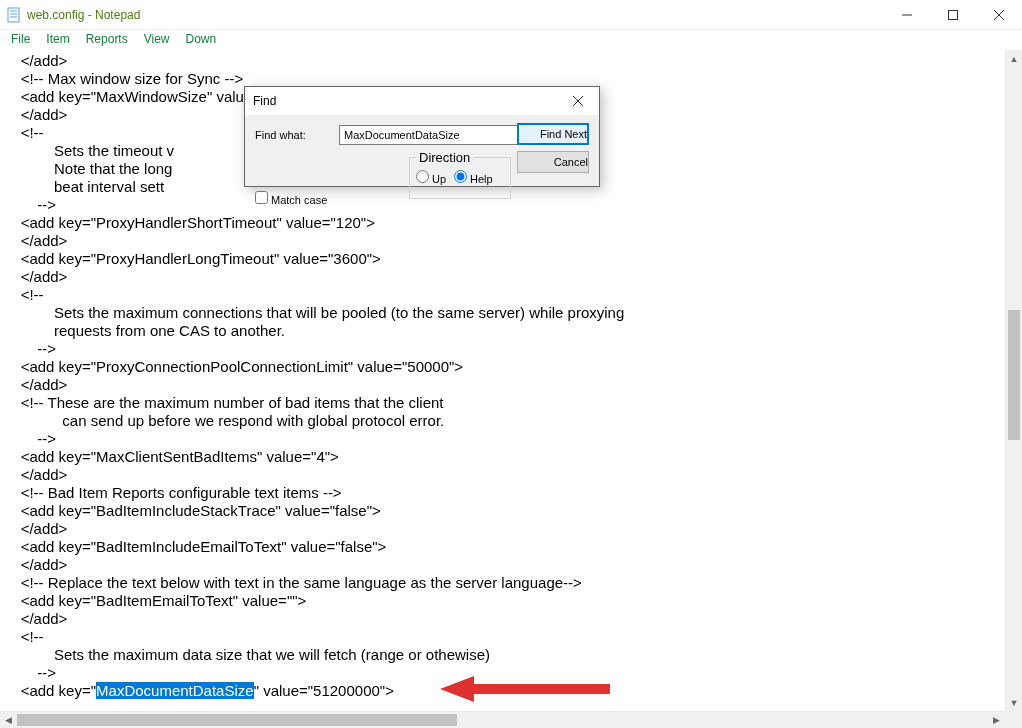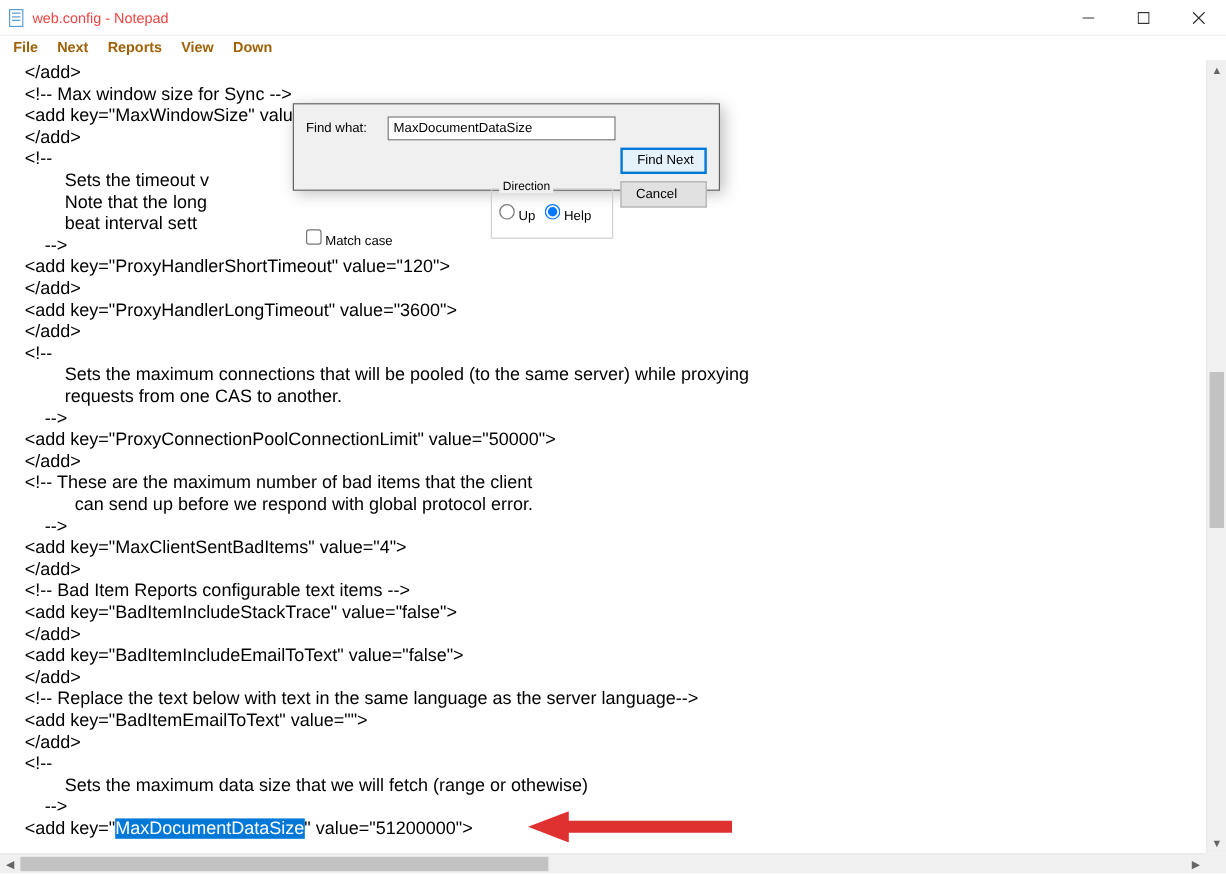--- a/index.html
+++ b/index.html
@@ -19,38 +19,37 @@
   align-items: center;
   background: #fff;
   border-bottom: 1px solid #f0f0f0;
   padding-left: 6px;
 }
 .titlebar .icon {
   width: 16px; height: 16px;
   display: inline-flex; align-items: center; justify-content: center;
   margin-right: 5px;
 }
-.titlebar .title { color: #ef4444; flex: 0 0 auto; }
+.titlebar .title { color: #4d7c0f; flex: 0 0 auto; }
 .titlebar .spacer { flex: 1; }
 .winbtn {
   width: 46px; height: 30px;
   display: flex; align-items: center; justify-content: center;
   color: #777;
 }
 .menubar {
   height: 20px;
   display: flex;
   align-items: center;
   padding: 0 4px 2px 4px;
   gap: 2px;
 }
 .menubar span {
   padding: 2px 7px;
-  color: #a16207;
-  font-weight: bold;
+  color: #15803d;
 }
 .editor-wrap {
   position: absolute;
   top: 50px;
   left: 0;
   right: 0;
   bottom: 17px;
   overflow: hidden;
 }
 .editor {
@@ -122,53 +121,53 @@
 }
 .find-dialog .dlg-title .t { flex:1; }
 .find-dialog .dlg-close {
   width: 30px; height: 22px;
   display:flex; align-items:center; justify-content:center;
   font-size: 14px;
 }
 .find-dialog .dlg-body {
   padding: 10px 10px 12px 10px;
 }
-.find-row { display:flex; align-items:center; gap:8px; margin-bottom:29px;}
+.find-row { display:flex; align-items:center; gap:24px; margin-bottom:29px;}
 .find-row label { width: 60px; }
 .find-row input[type="text"] {
   flex: 1;
   height: 20px;
   border: 1px solid #7a7a7a;
   padding: 1px 4px;
   font-size: 11px;
   background:#fff;
 }
 .dlg-btns { position:absolute; right:10px; top:36px; display:flex; flex-direction:column; gap:6px;}
 .dlg-btn {
   width: 72px; height:22px;
   border:1px solid #adadad;
   background: #e1e1e1;
   font-size:11px;
-  text-align:left;
+  text-align:right;
   line-height:20px;
   padding-left:12px;
 }
 .dlg-btn.primary { border:2px solid #0078d7; background:#e5f1fb; line-height:18px;}
 .direction-box {
   position:absolute;
   left: 164px; top: 70px;
   width: 102px; height: 42px;
   border:1px solid #d0d0d0;
   padding: 8px 6px 4px 6px;
 }
 .direction-box .legend {
   position:absolute; top:-8px; left:6px;
   background:#f0f0f0;
   padding: 0 3px;
-  font-size:10px;
+  font-size:13px;
 }
 .direction-box .opts { display:flex; gap:8px; align-items:center; font-size:11px; margin-top:4px;}
 .matchcase { position:absolute; left:10px; top:104px; display:flex; align-items:flex-start; gap:5px; font-size:11px;}
 input[type=radio], input[type=checkbox]{ margin:0 3px 0 0; }
 
 
 .arrow-annot {
   position:absolute;
   left: 440px; top: 676px;
   width: 170px; height: 26px;
@@ -202,21 +201,21 @@
   <div class="winbtn">
     <svg width="10" height="10">
         <line x1="0" y1="0" x2="10" y2="10" stroke="#333"></line>
         <line x1="10" y1="0" x2="0" y2="10" stroke="#333"></line>
       </svg>
   </div>
 </div>
 
 <div class="menubar">
   <span>File</span>
-  <span>Next</span>
+  <span>Item</span>
   <span>Reports</span>
   <span>View</span>
   <span>Down</span>
 </div>
 
 <div class="editor-wrap">
   <div class="editor" id="editor"><div class="line">    &lt;/add&gt;</div><div class="line">    &lt;!-- Max window size for Sync --&gt;</div><div class="line">    &lt;add key="MaxWindowSize" value="100"&gt;</div><div class="line">    &lt;/add&gt;</div><div class="line">    &lt;!--</div><div class="line">            Sets the timeout v</div><div class="line">            Note that the long</div><div class="line">            beat interval sett</div><div class="line">        --&gt;</div><div class="line">    &lt;add key="ProxyHandlerShortTimeout" value="120"&gt;</div><div class="line">    &lt;/add&gt;</div><div class="line">    &lt;add key="ProxyHandlerLongTimeout" value="3600"&gt;</div><div class="line">    &lt;/add&gt;</div><div class="line">    &lt;!--</div><div class="line">            Sets the maximum connections that will be pooled (to the same server) while proxying</div><div class="line">            requests from one CAS to another.</div><div class="line">        --&gt;</div><div class="line">    &lt;add key="ProxyConnectionPoolConnectionLimit" value="50000"&gt;</div><div class="line">    &lt;/add&gt;</div><div class="line">    &lt;!-- These are the maximum number of bad items that the client</div><div class="line">              can send up before we respond with global protocol error.</div><div class="line">        --&gt;</div><div class="line">    &lt;add key="MaxClientSentBadItems" value="4"&gt;</div><div class="line">    &lt;/add&gt;</div><div class="line">    &lt;!-- Bad Item Reports configurable text items --&gt;</div><div class="line">    &lt;add key="BadItemIncludeStackTrace" value="false"&gt;</div><div class="line">    &lt;/add&gt;</div><div class="line">    &lt;add key="BadItemIncludeEmailToText" value="false"&gt;</div><div class="line">    &lt;/add&gt;</div><div class="line">    &lt;!-- Replace the text below with text in the same language as the server language--&gt;</div><div class="line">    &lt;add key="BadItemEmailToText" value=""&gt;</div><div class="line">    &lt;/add&gt;</div><div class="line">    &lt;!--</div><div class="line">            Sets the maximum data size that we will fetch (range or othewise)</div><div class="line">        --&gt;</div><div class="line"><span>    &lt;add key="</span><span class="hl">MaxDocumentDataSize</span><span>" value="51200000"&gt;</span></div></div>
 </div>
 
 <div class="vscroll">
@@ -228,20 +227,29 @@
 <div class="hscroll">
   <div class="arrow">◀</div>
   <div class="track">
       <div class="thumb"></div>
     </div>
   <div class="arrow">▶</div>
 </div>
 <div class="corner"></div>
 
 <div class="find-dialog">
+  <div class="dlg-title">
+    <span class="t">Find</span>
+    <span class="dlg-close">
+      <svg width="10" height="10">
+          <line x1="0" y1="0" x2="10" y2="10" stroke="#333"></line>
+          <line x1="10" y1="0" x2="0" y2="10" stroke="#333"></line>
+        </svg>
+    </span>
+  </div>
   <div class="dlg-body">
     <div class="find-row">
       <label>Find what:</label>
       <input type="text" style="width: 190px; flex: 0 0 190px;" value="MaxDocumentDataSize">
     </div>
     <div class="dlg-btns">
       <div class="dlg-btn primary">Find Next</div>
       <div class="dlg-btn">Cancel</div>
     </div>
     <div class="direction-box">

